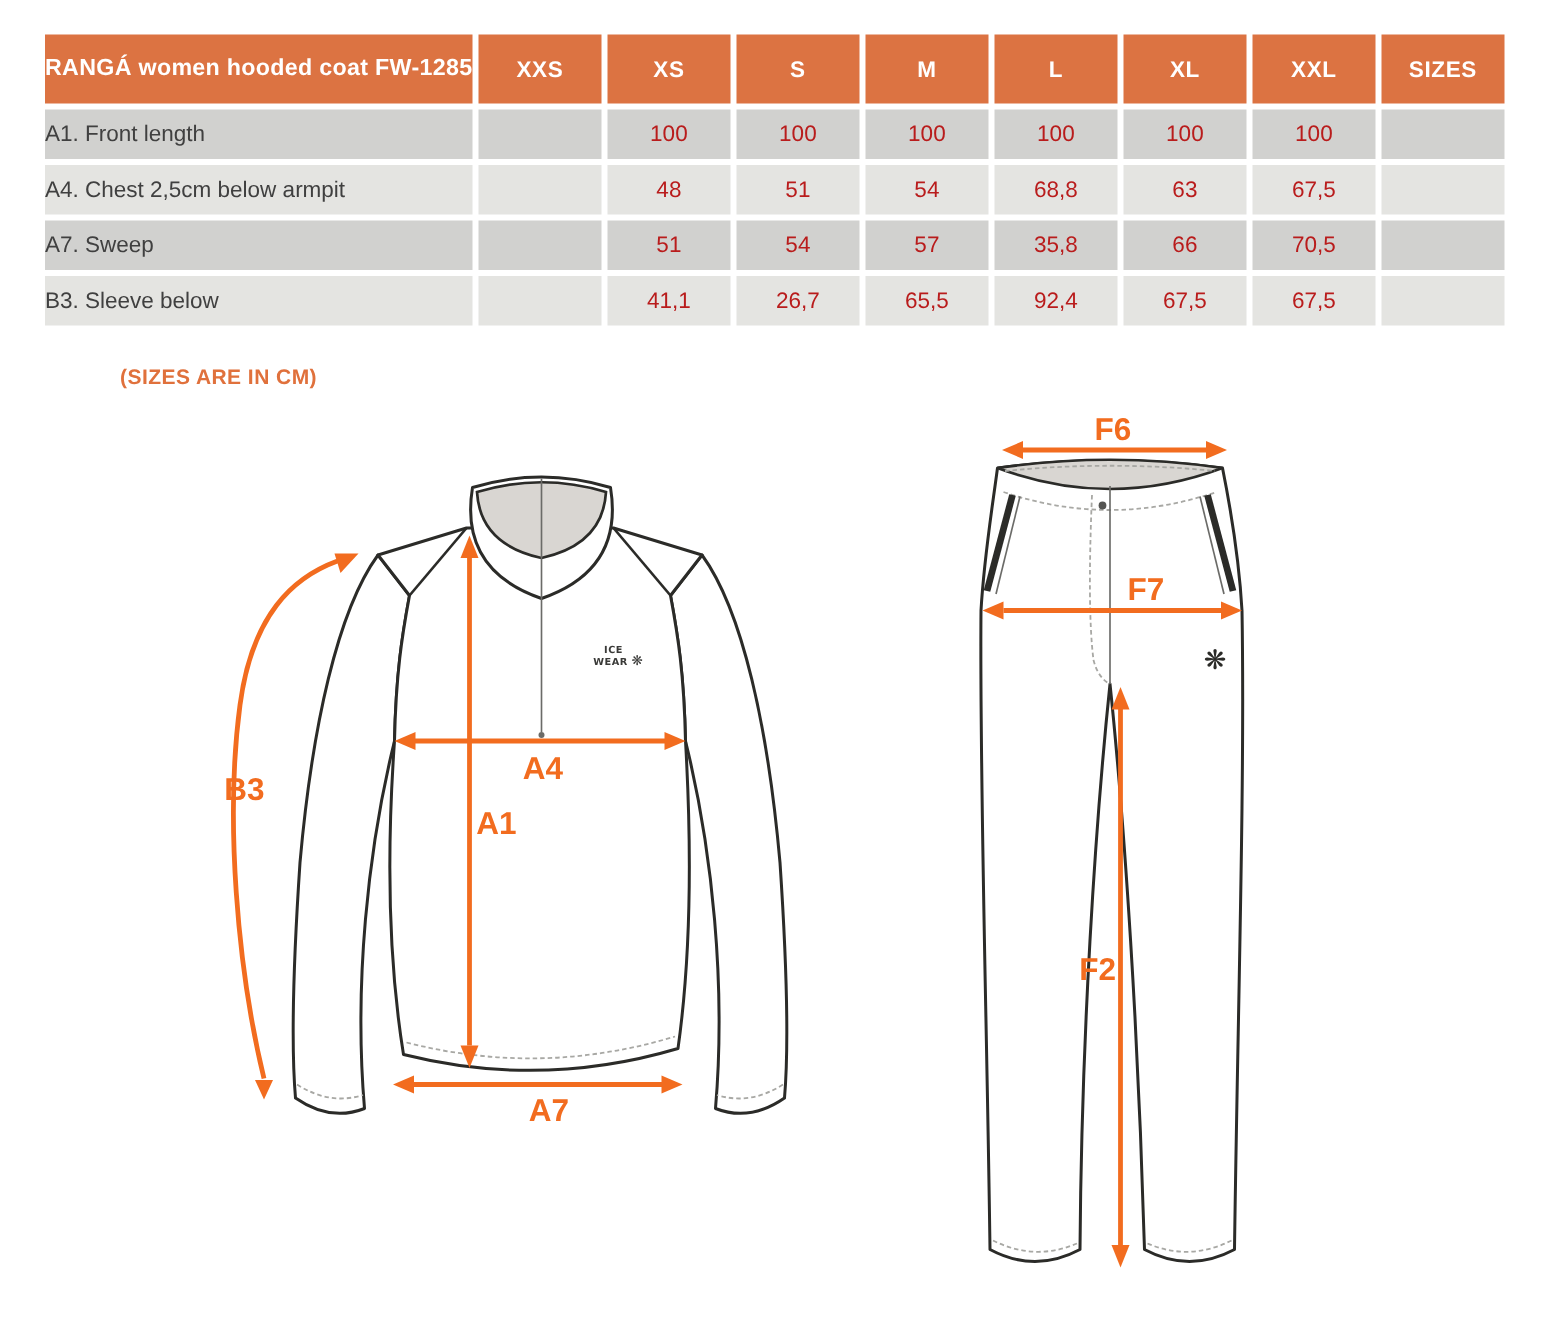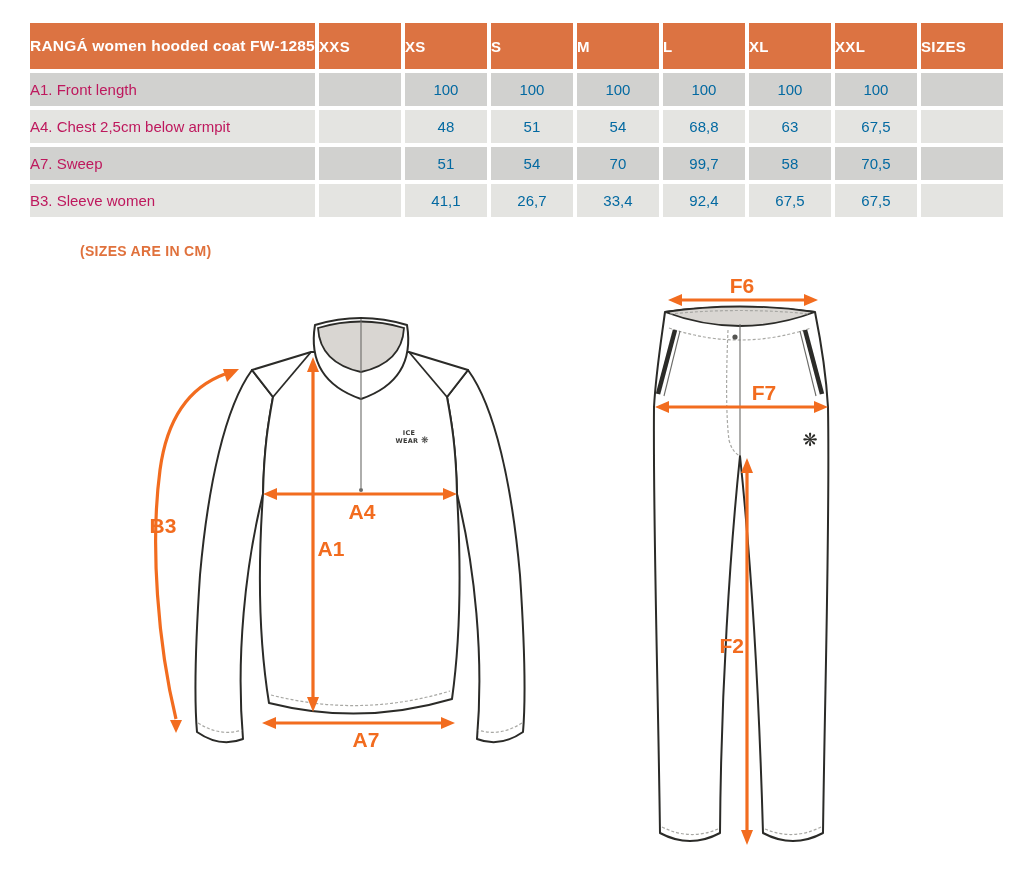--- a/index.html
+++ b/index.html
@@ -6,23 +6,23 @@
   .page{position:relative;width:1034px;height:888px;background:#ffffff;overflow:hidden;
         font-family:"Liberation Sans","DejaVu Sans",sans-serif;color:#1d1d1b;}
 
   
   .size-table-wrap{position:absolute;left:26px;top:19px;}
   table.size-table{border-collapse:separate;border-spacing:4px;table-layout:fixed;}
   table.size-table td,table.size-table th{padding:0;overflow:hidden;white-space:nowrap;}
   th.title-cell{width:259px;height:46px;background:#DC7342;color:#ffffff;
                 font-size:15.5px;font-weight:bold;text-align:left;padding-left:36px;letter-spacing:.2px;}
   th.size-cell{width:82px;height:46px;background:#DC7342;color:#ffffff;
-               font-size:15px;font-weight:bold;text-align:left;letter-spacing:.4px;}
-  td.label-cell{height:33px;font-size:15px;text-align:left;padding-left:36px;color:#be185d;}
-  td.val-cell{height:33px;font-size:15px;text-align:center;color:#0369a1;}
+               font-size:15px;font-weight:bold;text-align:center;letter-spacing:.4px;}
+  td.label-cell{height:33px;font-size:15px;text-align:left;padding-left:36px;color:#404040;}
+  td.val-cell{height:33px;font-size:15px;text-align:center;color:#b91c1c;}
   tr.row-dark td{background:#D1D1CF;}
   tr.row-light td{background:#E4E4E1;}
 
   .sizes-note{position:absolute;left:80px;top:243px;font-size:14px;font-weight:bold;
               color:#E0713C;letter-spacing:.3px;}
 
   
   .diagram{position:absolute;}
   .jacket-svg{left:130px;top:285px;}
   .pants-svg{left:618px;top:272px;}
@@ -78,32 +78,32 @@
         <td class="val-cell">68,8</td>
         <td class="val-cell">63</td>
         <td class="val-cell">67,5</td>
         <td class="val-cell"></td>
       </tr>
       <tr class="row-dark">
         <td class="label-cell">A7. Sweep</td>
         <td class="val-cell"></td>
         <td class="val-cell">51</td>
         <td class="val-cell">54</td>
-        <td class="val-cell">70</td>
-        <td class="val-cell">99,7</td>
-        <td class="val-cell">58</td>
+        <td class="val-cell">57</td>
+        <td class="val-cell">35,8</td>
+        <td class="val-cell">66</td>
         <td class="val-cell">70,5</td>
         <td class="val-cell"></td>
       </tr>
       <tr class="row-light">
-        <td class="label-cell">B3. Sleeve women</td>
+        <td class="label-cell">B3. Sleeve below</td>
         <td class="val-cell"></td>
         <td class="val-cell">41,1</td>
         <td class="val-cell">26,7</td>
-        <td class="val-cell">33,4</td>
+        <td class="val-cell">65,5</td>
         <td class="val-cell">92,4</td>
         <td class="val-cell">67,5</td>
         <td class="val-cell">67,5</td>
         <td class="val-cell"></td>
       </tr>
     </tbody>
       </table>
   </div>
 
   <div class="sizes-note">(SIZES ARE IN CM)</div>

